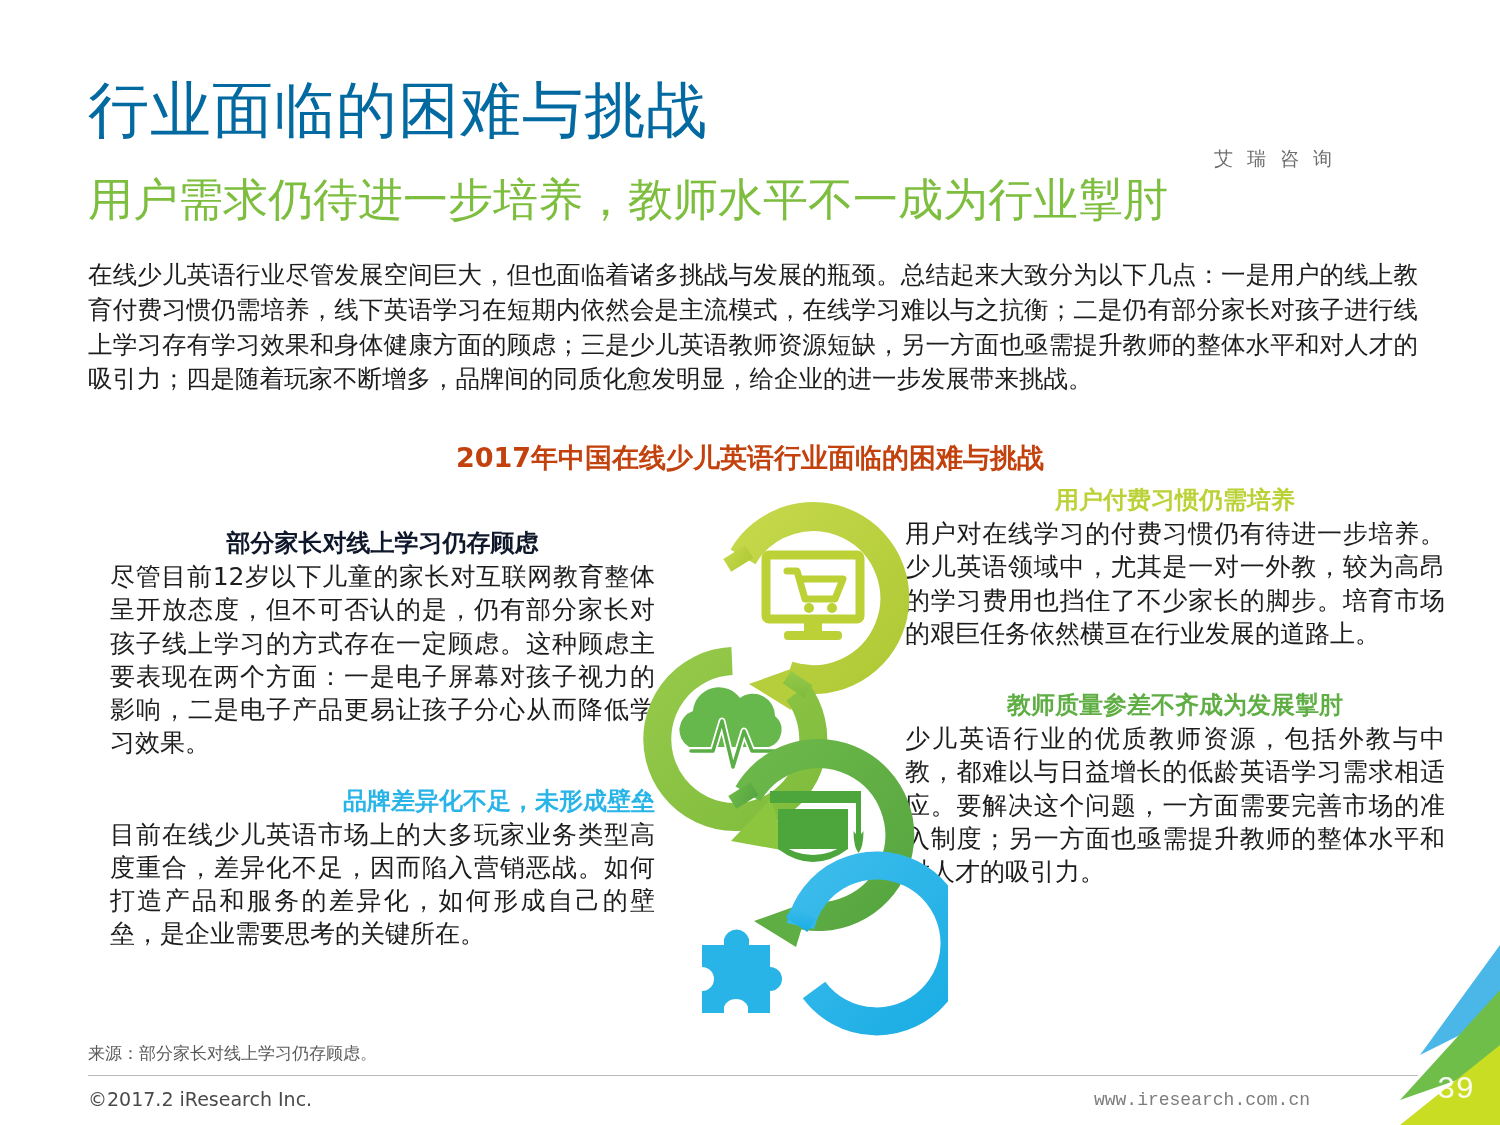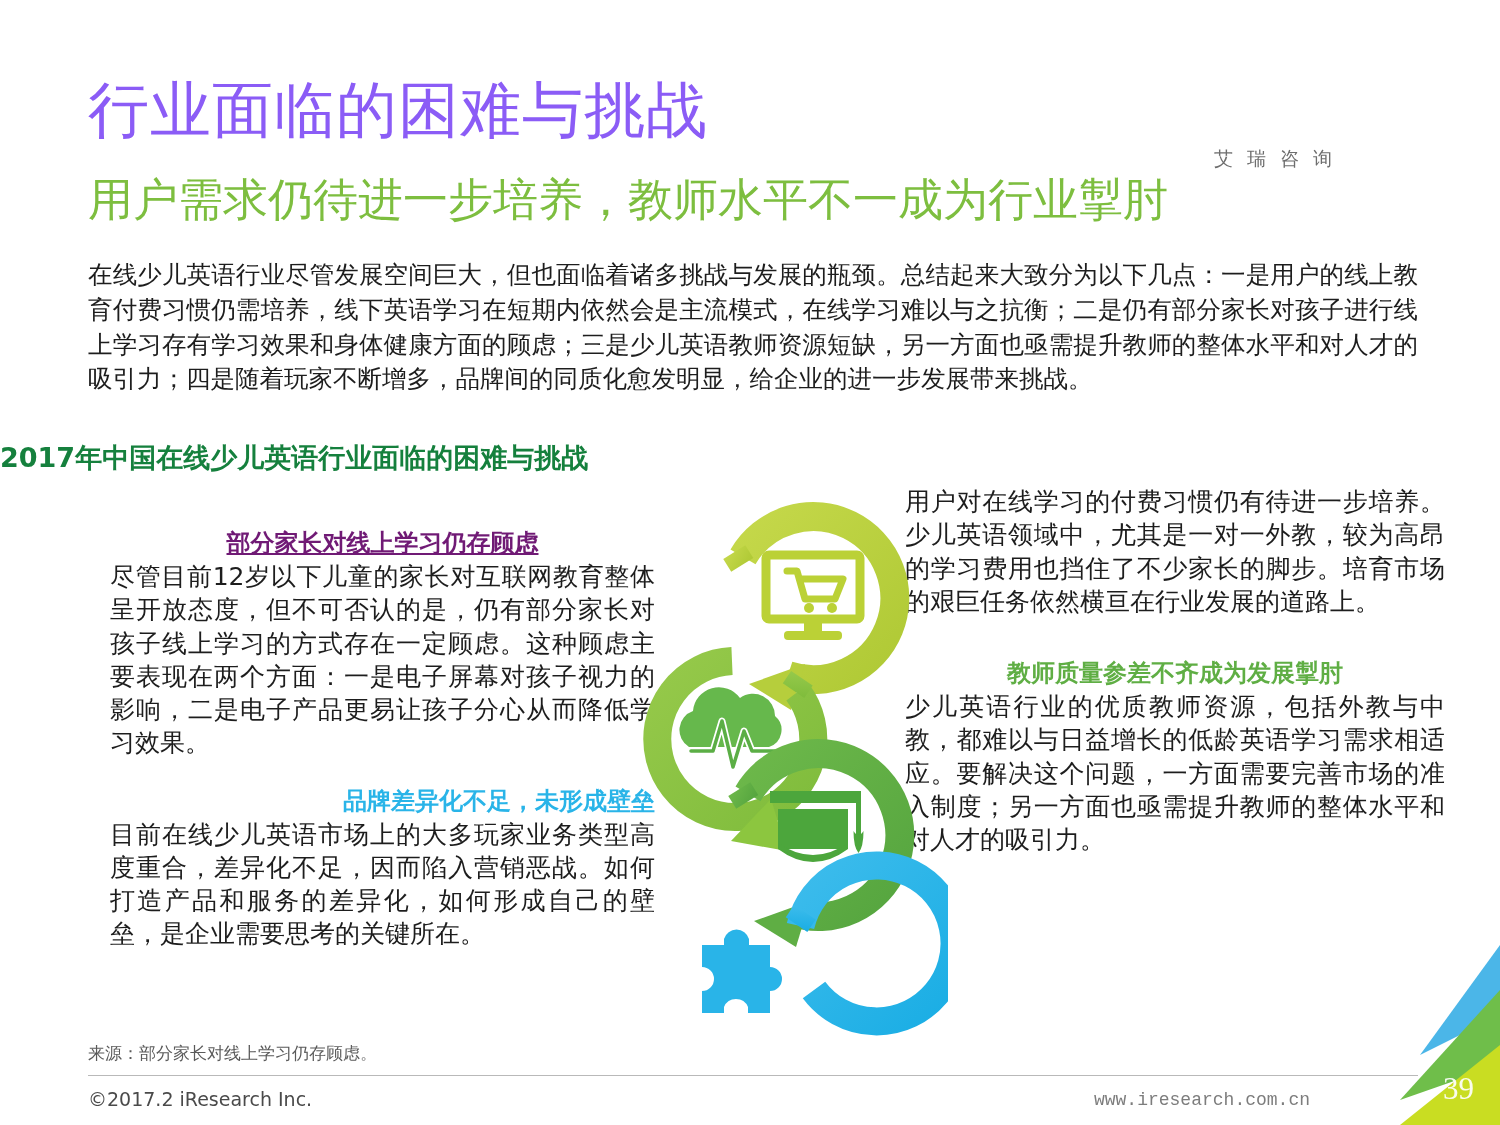--- a/index.html
+++ b/index.html
@@ -36,55 +36,55 @@
   }
   .logo-cn {
     position: absolute; left: 42px; top: 78px; width: 208px;
     color: #6E6E6E; font-size: 19px; letter-spacing: 14px;
     font-family: "DejaVu Sans", sans-serif;
   }
 
   
   .title-main {
     position: absolute; left: 88px; top: 78px;
-    font-size: 61px; color: #8b5cf6; line-height: 1.05;
+    font-size: 61px; color: #0369a1; line-height: 1.05;
     font-family: "DejaVu Sans", sans-serif; font-weight: 400;
     letter-spacing: 1px;
   }
   .title-sub {
     position: absolute; left: 88px; top: 175px;
     font-size: 45px; color: #7DBE3F; line-height: 1.1;
     font-family: "DejaVu Sans", sans-serif; font-weight: 400;
     letter-spacing: 0px;
   }
 
   
   .intro {
     position: absolute; left: 88px; top: 258px; width: 1330px;
     font-size: 24.5px; line-height: 1.42; color: #1d1d1d;
     font-family: "DejaVu Sans", sans-serif; text-align: justify;
   }
 
   
   .chart-title {
     position: absolute; left: 0; top: 440px; width: 1500px;
-    font-size: 27px; font-weight: bold; color: #15803d;
+    text-align: center; font-size: 27px; font-weight: bold; color: #c2410c;
     font-family: "DejaVu Sans", sans-serif;
   }
 
   
   .col { position: absolute; font-family: "DejaVu Sans", sans-serif; }
   .col-left  { left: 110px;  top: 528px; width: 545px; }
   .col-right { left: 905px; top: 485px; width: 540px; }
 
   .blk-head {
     text-align: center; font-weight: bold; font-size: 24px;
     line-height: 1.25; margin-bottom: 2px;
   }
-  .blk-head.h-olive { color: #701a75; text-decoration: underline; }
+  .blk-head.h-olive { color: #0f172a; }
   .blk-head.h-cyan  { color: #29B4E8; text-align: right; }
   .blk-head.h-lime  { color: #BBD136; }
   .blk-head.h-green { color: #5FAE44; }
 
   .blk-body {
     font-size: 25px; line-height: 1.33; color: #1d1d1d;
     text-align: justify; text-justify: inter-character;
   }
   .gap { height: 26px; }
   .gap-lg { height: 40px; }
@@ -115,21 +115,21 @@
 
   
   .corner {
     position: absolute; right: 0; bottom: 0; width: 120px; height: 180px;
     overflow: hidden; pointer-events: none;
   }
   .corner svg { display:block; }
   .pagenum {
     position: absolute; right: 26px; bottom: 18px;
     font-size: 31px; color: #ffffff; opacity: .92;
-    font-family: Liberation Serif, serif; z-index: 5;
+    font-family: Liberation Mono, monospace; z-index: 5;
   }
 </style>
 </head>
 <body>
 
 <div class="page">
 
   <div class="logo-wrap">
     <div class="logo-cn">艾瑞咨询</div>
   </div>
@@ -148,20 +148,21 @@
     </div>
     <div class="gap"></div>
     <div>
       <div class="blk-head h-cyan">品牌差异化不足，未形成壁垒</div>
       <div class="blk-body">目前在线少儿英语市场上的大多玩家业务类型高度重合，差异化不足，因而陷入营销恶战。如何打造产品和服务的差异化，如何形成自己的壁垒，是企业需要思考的关键所在。</div>
     </div>
   </div>
 
   <div class="col col-right">
     <div>
+      <div class="blk-head h-lime">用户付费习惯仍需培养</div>
       <div class="blk-body">用户对在线学习的付费习惯仍有待进一步培养。少儿英语领域中，尤其是一对一外教，较为高昂的学习费用也挡住了不少家长的脚步。培育市场的艰巨任务依然横亘在行业发展的道路上。</div>
     </div>
     <div class="gap-lg"></div>
     <div>
       <div class="blk-head h-green">教师质量参差不齐成为发展掣肘</div>
       <div class="blk-body">少儿英语行业的优质教师资源，包括外教与中教，都难以与日益增长的低龄英语学习需求相适应。要解决这个问题，一方面需要完善市场的准入制度；另一方面也亟需提升教师的整体水平和对人才的吸引力。</div>
     </div>
   </div>
 
   <div class="diagram">

